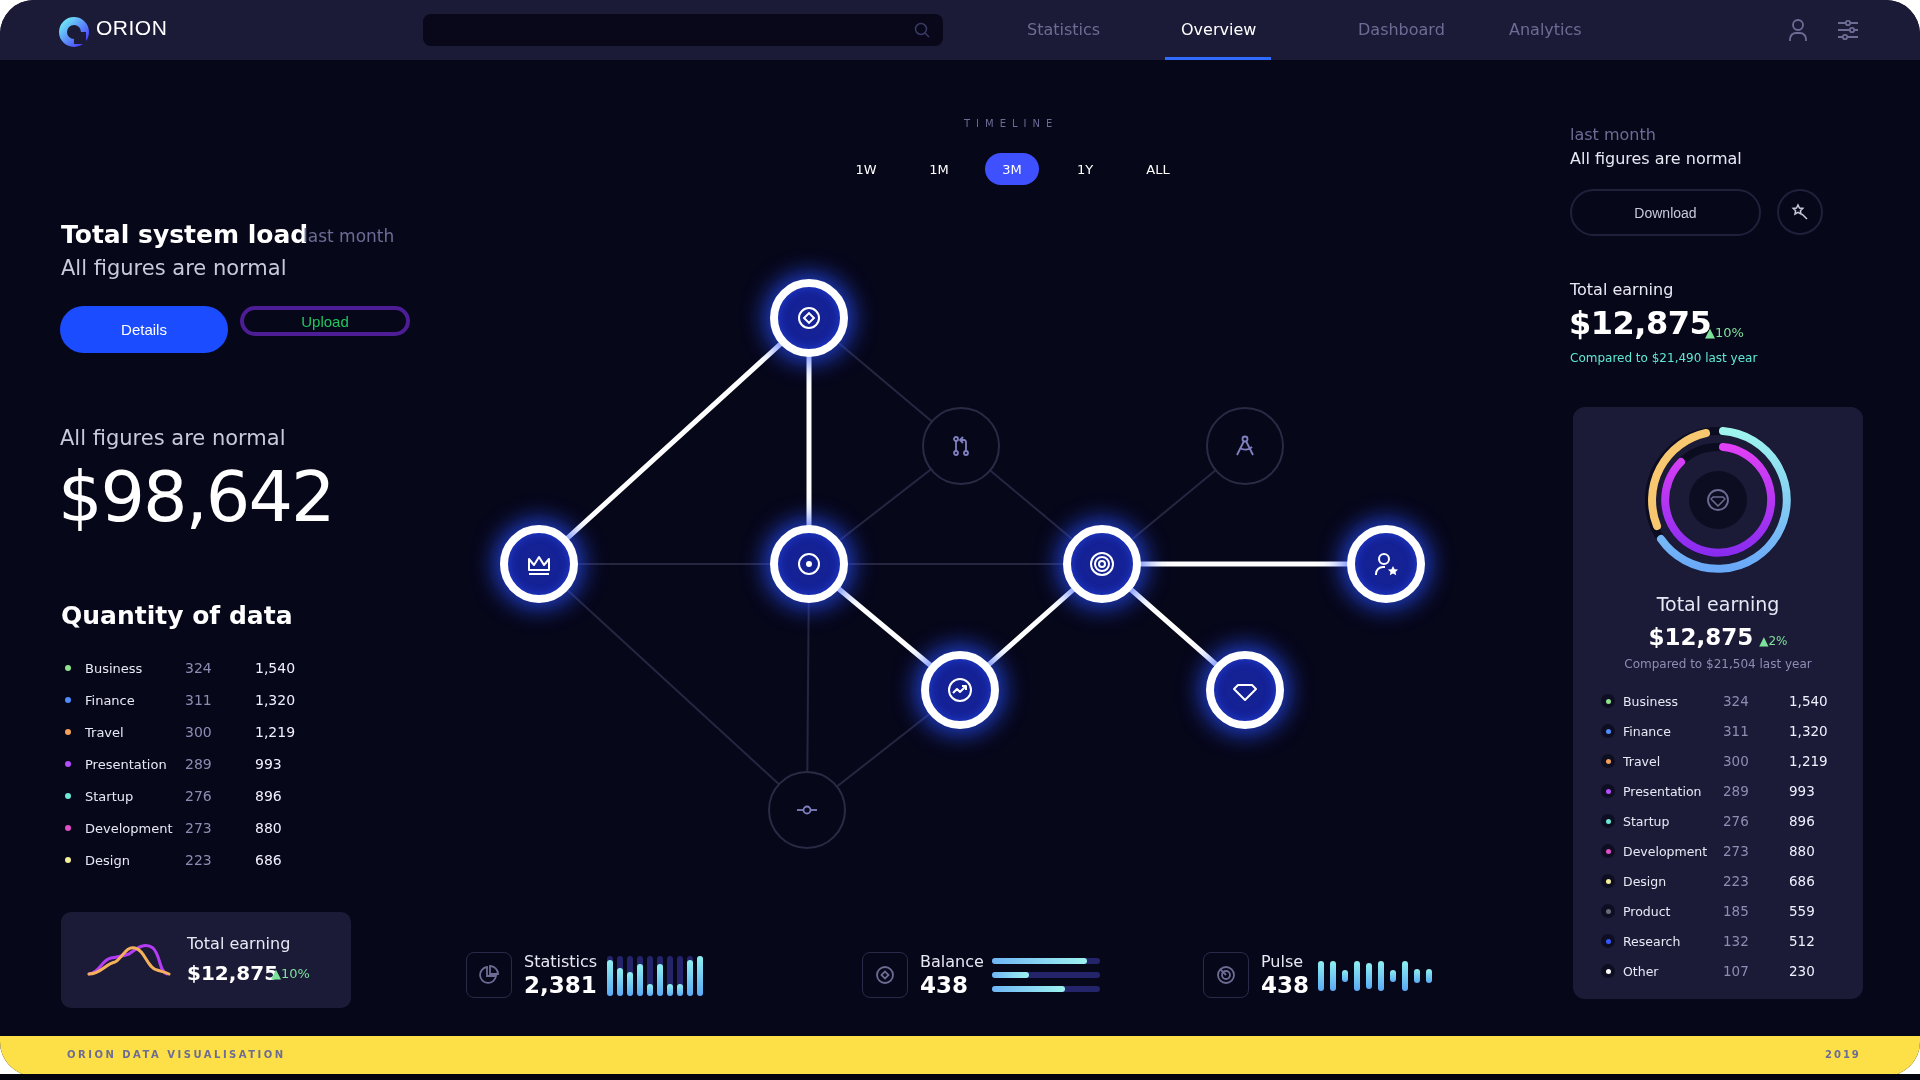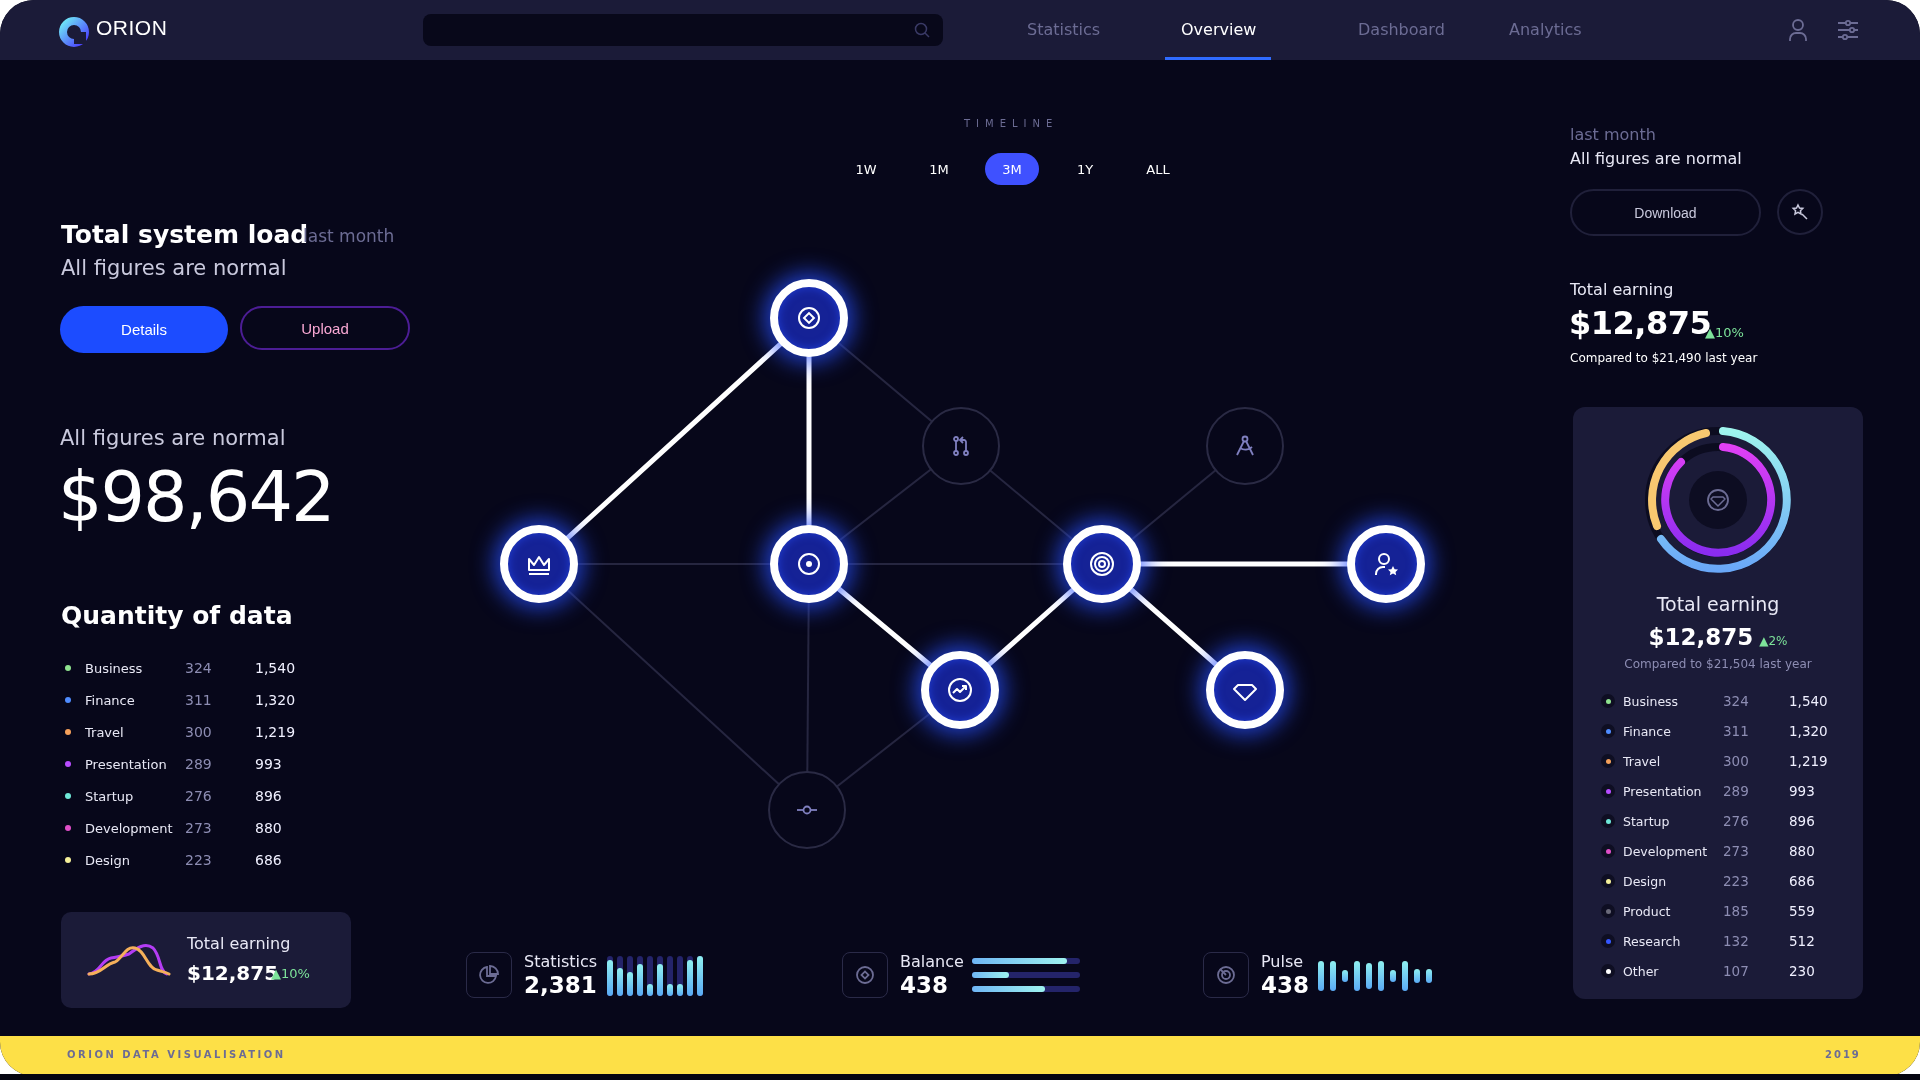--- a/index.html
+++ b/index.html
@@ -22,21 +22,21 @@
   .nav-item.active { color:#ffffff; }
   .nav-underline { position:absolute; left:1165px; top:57px; width:106px; height:3px; background:#2f6bff; }
   .hdr-icon { position:absolute; top:17px; width:26px; height:26px; }
 
   
   .title { position:absolute; left:60px; top:118px; font-size:48px; font-weight:bold; letter-spacing:-0.5px; }
   .load-title { position:absolute; left:61px; top:220px; font-size:25px; font-weight:bold; }
   .load-period { position:absolute; left:303px; top:226px; font-size:17px; color:#6c6c94; }
   .load-status { position:absolute; left:61px; top:256px; font-size:21px; color:#c9c9dd; }
   .btn-details { position:absolute; left:60px; top:306px; width:168px; height:47px; border-radius:24px; background:#1c4cff; color:#fff; font-size:15px; border:none; display:flex; align-items:center; justify-content:center; }
-  .btn-upload { position:absolute; left:240px; top:306px; width:170px; height:44px; border-radius:24px; background:transparent; border:2px solid #4c1d95; color:#f9a8d4; font-size:15px; display:flex; align-items:center; justify-content:center; }
+  .btn-upload { position:absolute; left:240px; top:306px; width:170px; height:30px; border-radius:24px; background:transparent; border:4px solid #4c1d95; color:#22c55e; font-size:15px; display:flex; align-items:center; justify-content:center; }
   .figures-label { position:absolute; left:60px; top:426px; font-size:21px; color:#c9c9dd; }
   .big-amount { position:absolute; left:58px; top:456px; font-size:70px; font-weight:normal; letter-spacing:-2px; }
   .qty-title { position:absolute; left:61px; top:601px; font-size:25px; font-weight:bold; }
   .qty-list { position:absolute; left:62px; top:652px; width:280px; }
   .qty-row { height:32px; display:flex; align-items:center; font-size:13px; }
   .qty-dot { width:6px; height:6px; border-radius:50%; margin-left:3px; margin-right:14px; }
   .qty-name { width:100px; color:#e8e8f5; }
   .qty-a { width:70px; color:#8d8db3; font-size:14px; }
   .qty-b { color:#f0f0ff; font-size:14px; }
 
@@ -72,21 +72,21 @@
   .pbar { width:6px; border-radius:3px; background:linear-gradient(#8ff0f0,#5aaaf5); }
 
   
   .r-period { position:absolute; left:1570px; top:125px; font-size:16px; color:#6c6c94; }
   .r-status { position:absolute; left:1570px; top:149px; font-size:16px; color:#e8e8f5; }
   .btn-download { position:absolute; left:1570px; top:189px; width:191px; height:47px; border-radius:24px; border:2px solid #20203a; background:transparent; color:#c9c9dd; font-size:14px; display:flex; align-items:center; justify-content:center; }
   .btn-magic { position:absolute; left:1777px; top:189px; width:46px; height:46px; border-radius:50%; border:2px solid #20203a; background:transparent; display:flex; align-items:center; justify-content:center; }
   .r-earn-label { position:absolute; left:1570px; top:280px; font-size:16px; color:#e8e8f5; }
   .r-earn-value { position:absolute; left:1569px; top:304px; font-size:32px; font-weight:bold; letter-spacing:-0.5px; }
   .r-earn-delta { position:absolute; left:1705px; top:325px; font-size:13px; color:#7de39a; }
-  .r-earn-compare { position:absolute; left:1570px; top:351px; font-size:12px; color:#ffffff; }
+  .r-earn-compare { position:absolute; left:1570px; top:351px; font-size:12px; color:#5eead4; }
 
   .r-card { position:absolute; left:1573px; top:407px; width:290px; height:592px; background:#1b1b38; border-radius:12px; }
   .donut { position:absolute; left:70px; top:18px; width:150px; height:150px; }
   .rc-label { position:absolute; left:0; width:290px; top:186px; text-align:center; font-size:19px; color:#e8e8f5; }
   .rc-value-row { position:absolute; left:0; width:290px; top:217px; text-align:center; }
   .rc-value { font-size:23px; font-weight:bold; }
   .rc-delta { font-size:12px; color:#7de39a; margin-left:6px; }
   .rc-compare { position:absolute; left:0; width:290px; top:250px; text-align:center; font-size:12px; color:#8d8db3; }
   .rc-list { position:absolute; left:28px; top:279px; width:250px; }
   .rc-row { height:30px; display:flex; align-items:center; font-size:12.5px; }
@@ -356,21 +356,21 @@
         </div>
       <div class="bar">
           <div class="bar-fill" style="height:90%"></div>
         </div>
       <div class="bar">
           <div class="bar-fill" style="height:100%"></div>
         </div>
     </div>
   </div>
 
-  <div class="stat" style="left:842px; width:250px">
+  <div class="stat" style="left:862px; width:250px">
     <div class="stat-icon-box">
       <svg width="22" height="22" viewBox="0 0 22 22">
           <circle cx="11" cy="11" r="8" fill="none" stroke="#6c6c94" stroke-width="1.8"></circle>
           <rect x="8.5" y="8.5" width="5" height="5" fill="none" stroke="#6c6c94" stroke-width="1.8" transform="rotate(45 11 11)"></rect>
         </svg>
     </div>
     <span class="stat-label">Balance</span>
     <span class="stat-value">438</span>
     <div class="hbars">
       <div class="hbar">

